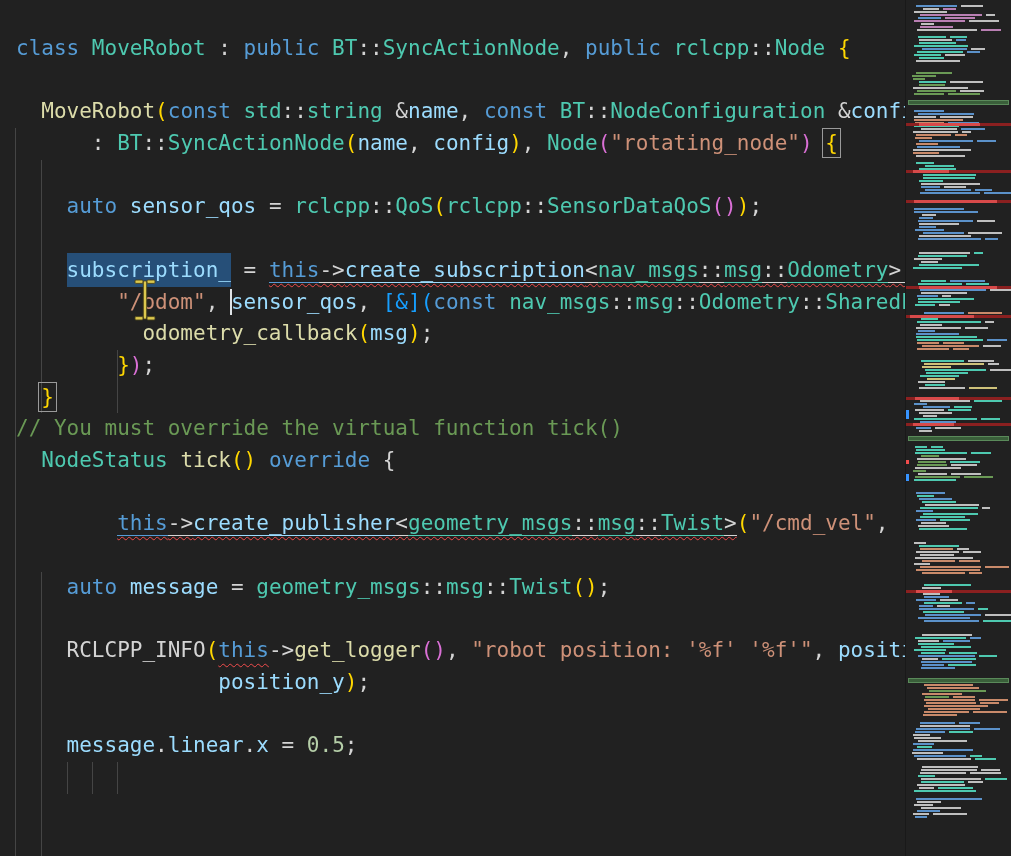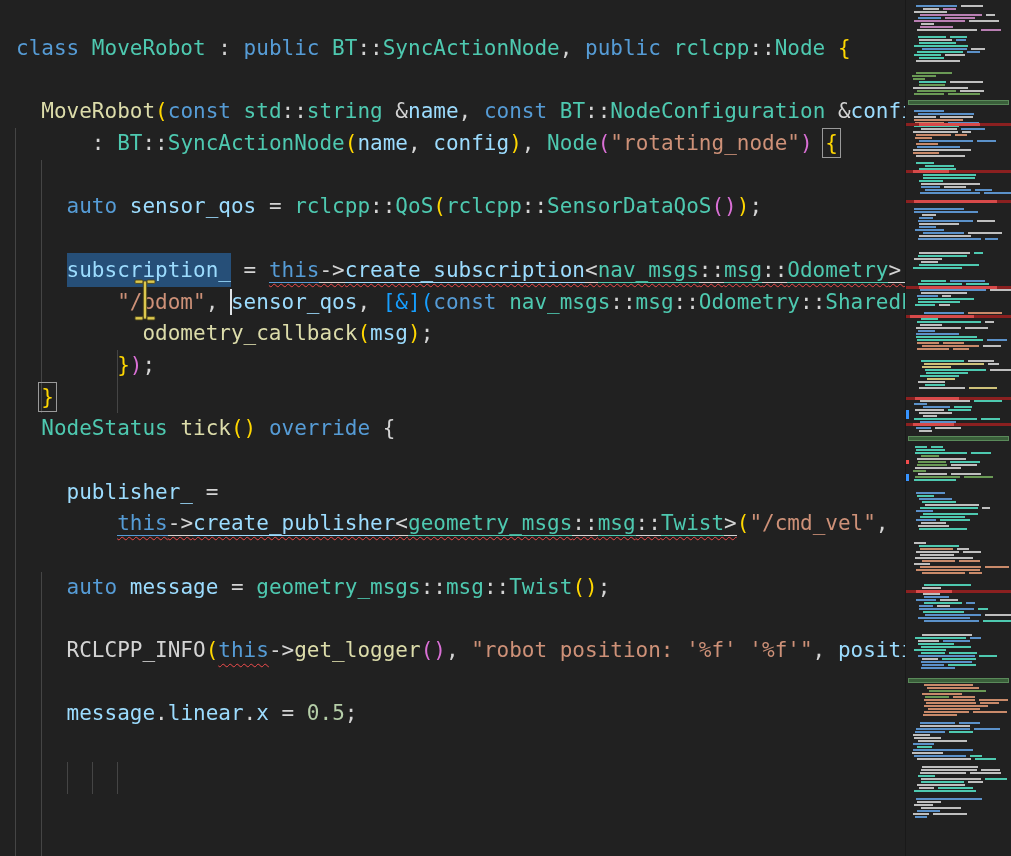--- a/index.html
+++ b/index.html
@@ -58,28 +58,29 @@
       <div class="line"><span style="color: rgb(212, 212, 212);">  </span><span style="color: rgb(220, 220, 170);">MoveRobot</span><span style="color: rgb(255, 215, 0);">(</span><span style="color: rgb(86, 156, 214);">const </span><span style="color: rgb(78, 201, 176);">std</span><span style="color: rgb(212, 212, 212);">::</span><span style="color: rgb(78, 201, 176);">string </span><span style="color: rgb(212, 212, 212);">&amp;</span><span style="color: rgb(156, 220, 254);">name</span><span style="color: rgb(212, 212, 212);">, </span><span style="color: rgb(86, 156, 214);">const </span><span style="color: rgb(78, 201, 176);">BT</span><span style="color: rgb(212, 212, 212);">::</span><span style="color: rgb(78, 201, 176);">NodeConfiguration </span><span style="color: rgb(212, 212, 212);">&amp;</span><span style="color: rgb(156, 220, 254);">config</span></div>
       <div class="line"><span style="color: rgb(212, 212, 212);">      : </span><span style="color: rgb(78, 201, 176);">BT</span><span style="color: rgb(212, 212, 212);">::</span><span style="color: rgb(78, 201, 176);">SyncActionNode</span><span style="color: rgb(255, 215, 0);">(</span><span style="color: rgb(156, 220, 254);">name</span><span style="color: rgb(212, 212, 212);">, </span><span style="color: rgb(156, 220, 254);">config</span><span style="color: rgb(255, 215, 0);">)</span><span style="color: rgb(212, 212, 212);">, </span><span style="color: rgb(78, 201, 176);">Node</span><span style="color: rgb(218, 112, 214);">(</span><span style="color: rgb(206, 145, 120);">"rotating_node"</span><span style="color: rgb(218, 112, 214);">)</span><span style="color: rgb(212, 212, 212);"> </span><span class="bx" style="color: rgb(255, 215, 0);">{</span></div>
       <div class="line"></div>
       <div class="line"><span style="color: rgb(212, 212, 212);">    </span><span style="color: rgb(86, 156, 214);">auto</span><span style="color: rgb(212, 212, 212);"> </span><span style="color: rgb(156, 220, 254);">sensor_qos</span><span style="color: rgb(212, 212, 212);"> = </span><span style="color: rgb(78, 201, 176);">rclcpp</span><span style="color: rgb(212, 212, 212);">::</span><span style="color: rgb(78, 201, 176);">QoS</span><span style="color: rgb(255, 215, 0);">(</span><span style="color: rgb(78, 201, 176);">rclcpp</span><span style="color: rgb(212, 212, 212);">::</span><span style="color: rgb(78, 201, 176);">SensorDataQoS</span><span style="color: rgb(218, 112, 214);">()</span><span style="color: rgb(255, 215, 0);">)</span><span style="color: rgb(212, 212, 212);">;</span></div>
       <div class="line"></div>
       <div class="line"><span style="color: rgb(212, 212, 212);">    </span><span class="sel" style="color: rgb(156, 220, 254);">subscription_</span><span style="color: rgb(212, 212, 212);"> = </span><span class="sq ul" style="color: rgb(86, 156, 214);">this</span><span class="sq ul" style="color: rgb(212, 212, 212);">-&gt;</span><span class="sq ul" style="color: rgb(156, 220, 254);">create_subscription</span><span class="sq ul" style="color: rgb(212, 212, 212);">&lt;</span><span class="sq ul" style="color: rgb(78, 201, 176);">nav_msgs</span><span class="sq ul" style="color: rgb(212, 212, 212);">::</span><span class="sq ul" style="color: rgb(78, 201, 176);">msg</span><span class="sq ul" style="color: rgb(212, 212, 212);">::</span><span class="sq ul" style="color: rgb(78, 201, 176);">Odometry</span><span class="sq ul" style="color: rgb(212, 212, 212);">&gt;(</span></div>
       <div class="line"><span style="color: rgb(212, 212, 212);">        </span><span style="color: rgb(206, 145, 120);">"/odom"</span><span style="color: rgb(212, 212, 212);">, </span><span style="color: rgb(156, 220, 254);">sensor_qos</span><span style="color: rgb(212, 212, 212);">, </span><span style="color: rgb(23, 159, 255);">[&amp;](</span><span style="color: rgb(86, 156, 214);">const </span><span style="color: rgb(78, 201, 176);">nav_msgs</span><span style="color: rgb(212, 212, 212);">::</span><span style="color: rgb(78, 201, 176);">msg</span><span style="color: rgb(212, 212, 212);">::</span><span style="color: rgb(78, 201, 176);">Odometry</span><span style="color: rgb(212, 212, 212);">::</span><span style="color: rgb(78, 201, 176);">SharedPtr </span></div>
       <div class="line"><span style="color: rgb(212, 212, 212);">          </span><span style="color: rgb(220, 220, 170);">odometry_callback</span><span style="color: rgb(255, 215, 0);">(</span><span style="color: rgb(156, 220, 254);">msg</span><span style="color: rgb(255, 215, 0);">)</span><span style="color: rgb(212, 212, 212);">;</span></div>
       <div class="line"><span style="color: rgb(212, 212, 212);">        </span><span style="color: rgb(255, 215, 0);">}</span><span style="color: rgb(218, 112, 214);">)</span><span style="color: rgb(212, 212, 212);">;</span></div>
       <div class="line"><span style="color: rgb(212, 212, 212);">  </span><span class="bx" style="color: rgb(255, 215, 0);">}</span></div>
+      <div class="line"><span style="color: rgb(106, 153, 85);">// You must override the virtual function tick()</span></div>
       <div class="line"><span style="color: rgb(212, 212, 212);">  </span><span style="color: rgb(78, 201, 176);">NodeStatus</span><span style="color: rgb(212, 212, 212);"> </span><span style="color: rgb(220, 220, 170);">tick</span><span style="color: rgb(255, 215, 0);">()</span><span style="color: rgb(212, 212, 212);"> </span><span style="color: rgb(86, 156, 214);">override</span><span style="color: rgb(212, 212, 212);"> {</span></div>
       <div class="line"></div>
-      <div class="line"><span style="color: rgb(212, 212, 212);">    </span><span style="color: rgb(156, 220, 254);">publisher_</span><span style="color: rgb(212, 212, 212);"> =</span></div>
       <div class="line"><span style="color: rgb(212, 212, 212);">        </span><span class="sq ul" style="color: rgb(86, 156, 214);">this</span><span class="sq ul" style="color: rgb(212, 212, 212);">-&gt;</span><span class="sq ul" style="color: rgb(156, 220, 254);">create_publisher</span><span class="sq ul" style="color: rgb(212, 212, 212);">&lt;</span><span class="sq ul" style="color: rgb(78, 201, 176);">geometry_msgs</span><span class="sq ul" style="color: rgb(212, 212, 212);">::</span><span class="sq ul" style="color: rgb(78, 201, 176);">msg</span><span class="sq ul" style="color: rgb(212, 212, 212);">::</span><span class="sq ul" style="color: rgb(78, 201, 176);">Twist</span><span class="sq ul" style="color: rgb(212, 212, 212);">&gt;</span><span style="color: rgb(255, 215, 0);">(</span><span style="color: rgb(206, 145, 120);">"/cmd_vel"</span><span style="color: rgb(212, 212, 212);">,</span></div>
       <div class="line"></div>
       <div class="line"><span style="color: rgb(212, 212, 212);">    </span><span style="color: rgb(86, 156, 214);">auto</span><span style="color: rgb(212, 212, 212);"> </span><span style="color: rgb(156, 220, 254);">message</span><span style="color: rgb(212, 212, 212);"> = </span><span style="color: rgb(78, 201, 176);">geometry_msgs</span><span style="color: rgb(212, 212, 212);">::</span><span style="color: rgb(78, 201, 176);">msg</span><span style="color: rgb(212, 212, 212);">::</span><span style="color: rgb(78, 201, 176);">Twist</span><span style="color: rgb(255, 215, 0);">()</span><span style="color: rgb(212, 212, 212);">;</span></div>
       <div class="line"></div>
       <div class="line"><span style="color: rgb(212, 212, 212);">    </span><span style="color: rgb(212, 212, 212);">RCLCPP_INFO</span><span style="color: rgb(255, 215, 0);">(</span><span class="sq" style="color: rgb(86, 156, 214);">this</span><span style="color: rgb(212, 212, 212);">-&gt;</span><span style="color: rgb(220, 220, 170);">get_logger</span><span style="color: rgb(218, 112, 214);">()</span><span style="color: rgb(212, 212, 212);">, </span><span style="color: rgb(206, 145, 120);">"robot position: '%f' '%f'"</span><span style="color: rgb(212, 212, 212);">, </span><span style="color: rgb(156, 220, 254);">position_x</span></div>
+      <div class="line"><span style="color: rgb(212, 212, 212);">                </span><span style="color: rgb(156, 220, 254);">position_y</span><span style="color: rgb(255, 215, 0);">)</span><span style="color: rgb(212, 212, 212);">;</span></div>
       <div class="line"></div>
       <div class="line"><span style="color: rgb(212, 212, 212);">    </span><span style="color: rgb(156, 220, 254);">message</span><span style="color: rgb(212, 212, 212);">.</span><span style="color: rgb(156, 220, 254);">linear</span><span style="color: rgb(212, 212, 212);">.</span><span style="color: rgb(156, 220, 254);">x</span><span style="color: rgb(212, 212, 212);"> = </span><span style="color: rgb(181, 206, 168);">0.5</span><span style="color: rgb(212, 212, 212);">;</span></div>
     </div>
 
   <div class="caret"></div>
 
   <svg class="ibeam" width="24" height="42" viewBox="0 0 24 42">
     <g fill="#dcc84e" stroke="#46411a" stroke-width="0.9">
       <rect x="2" y="1" width="8" height="3.4" rx="1"></rect>
       <rect x="14" y="1" width="8" height="3.4" rx="1"></rect>

